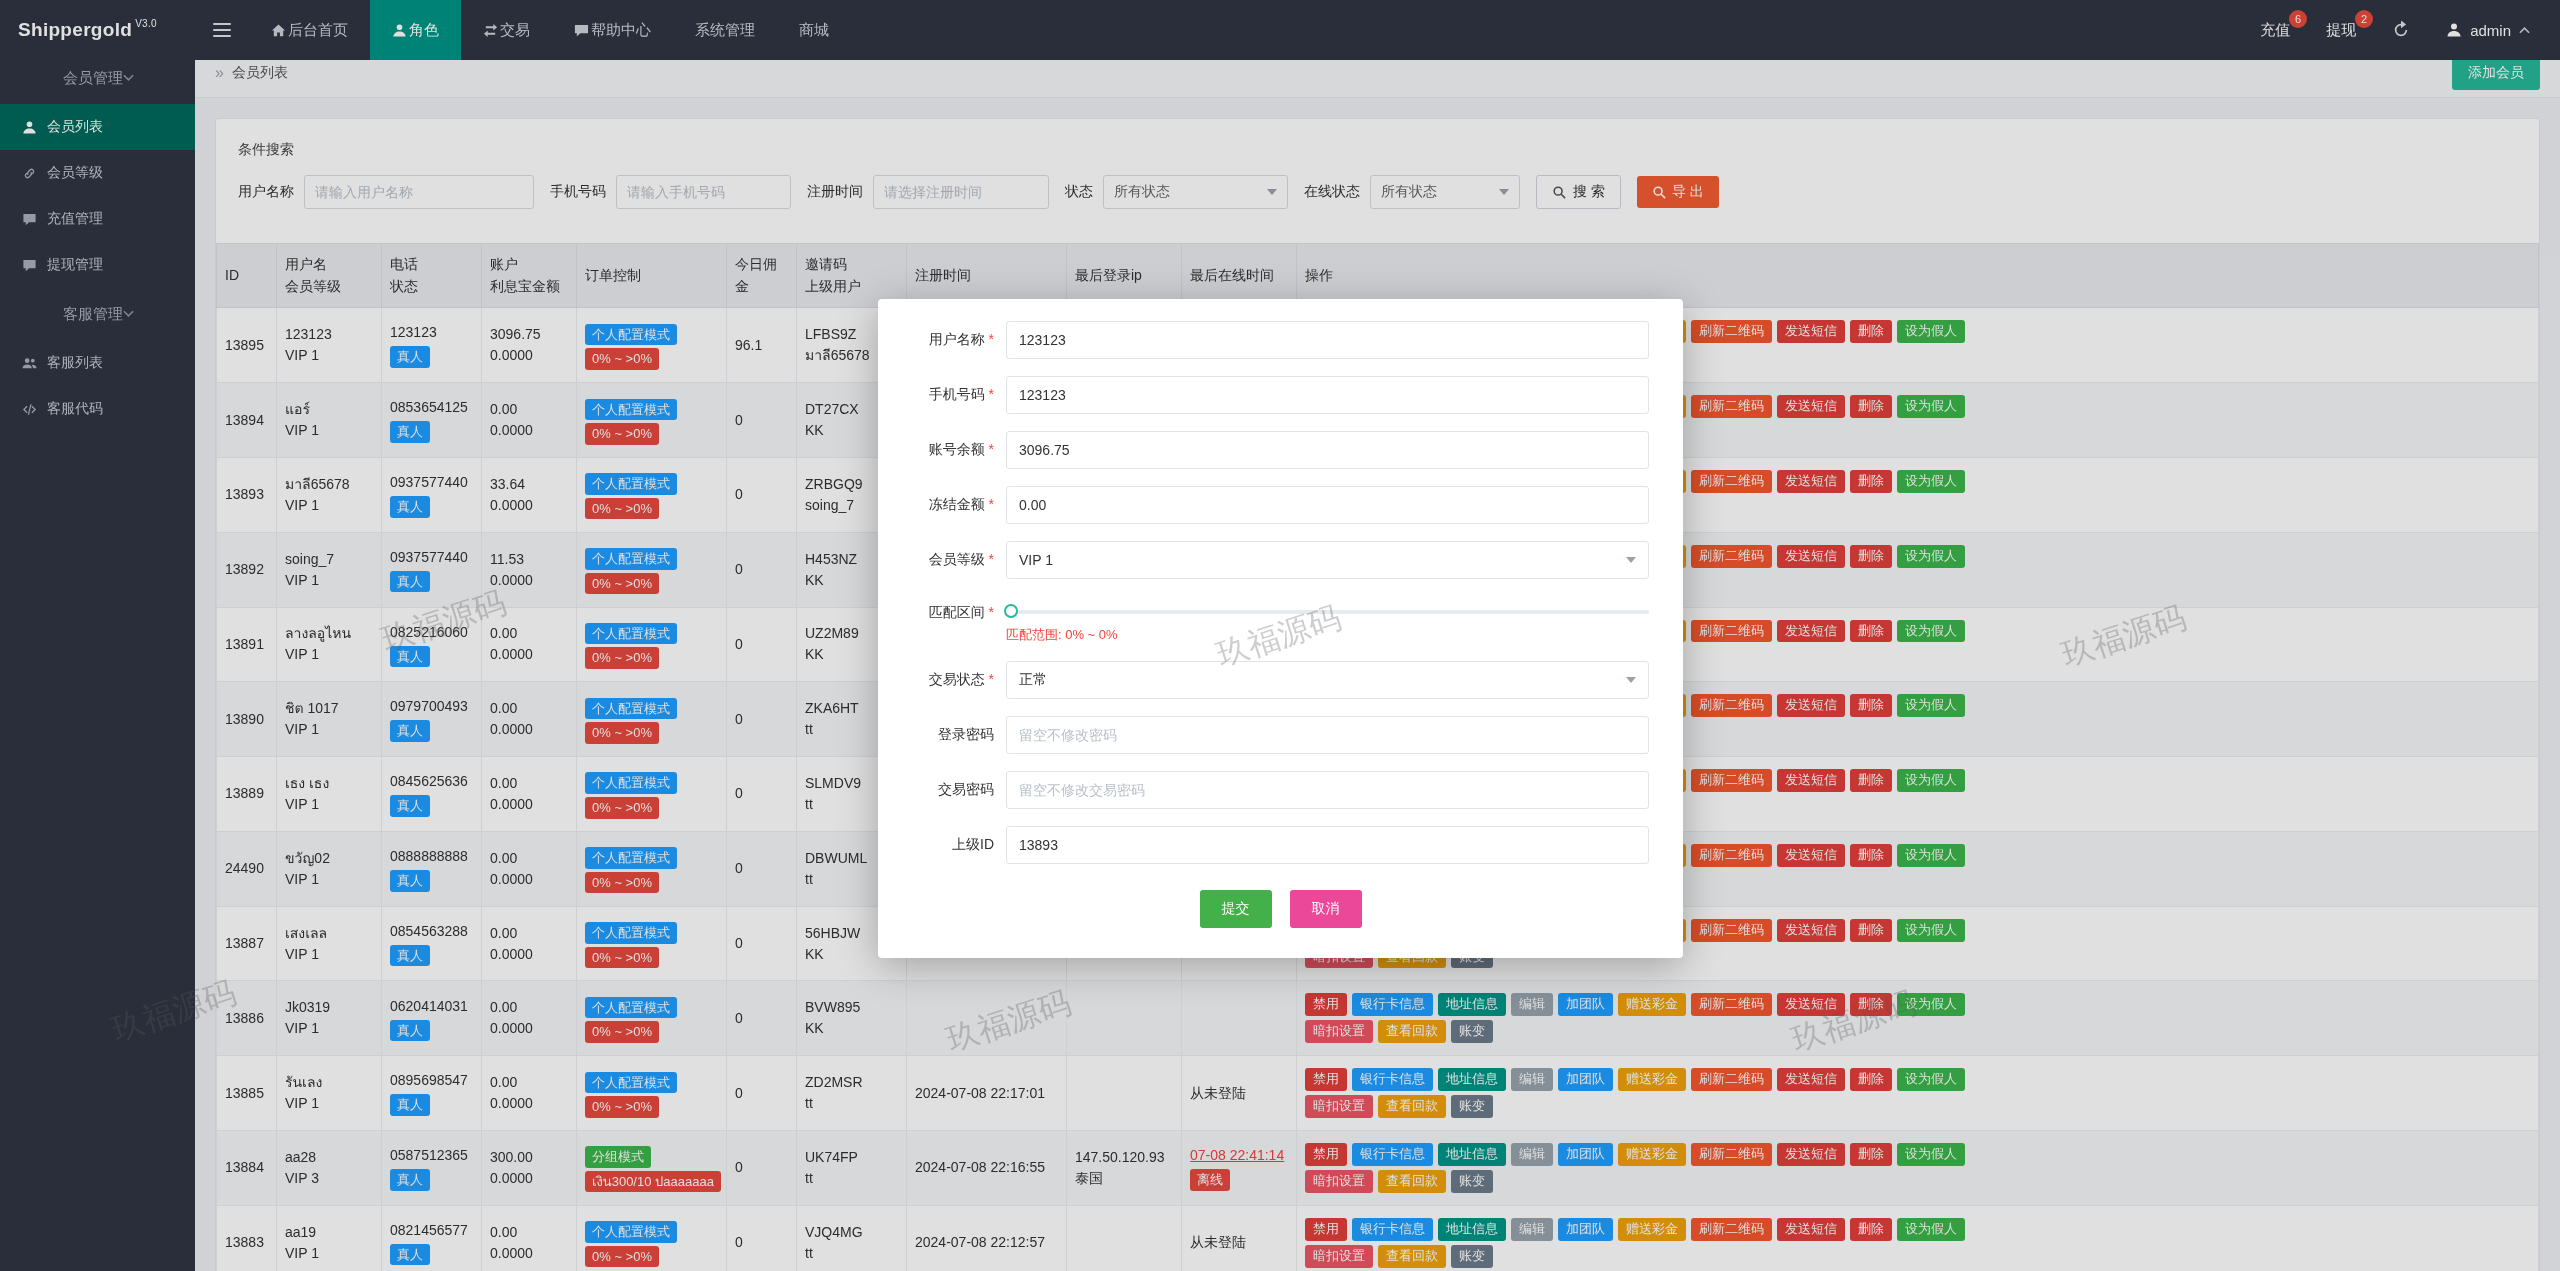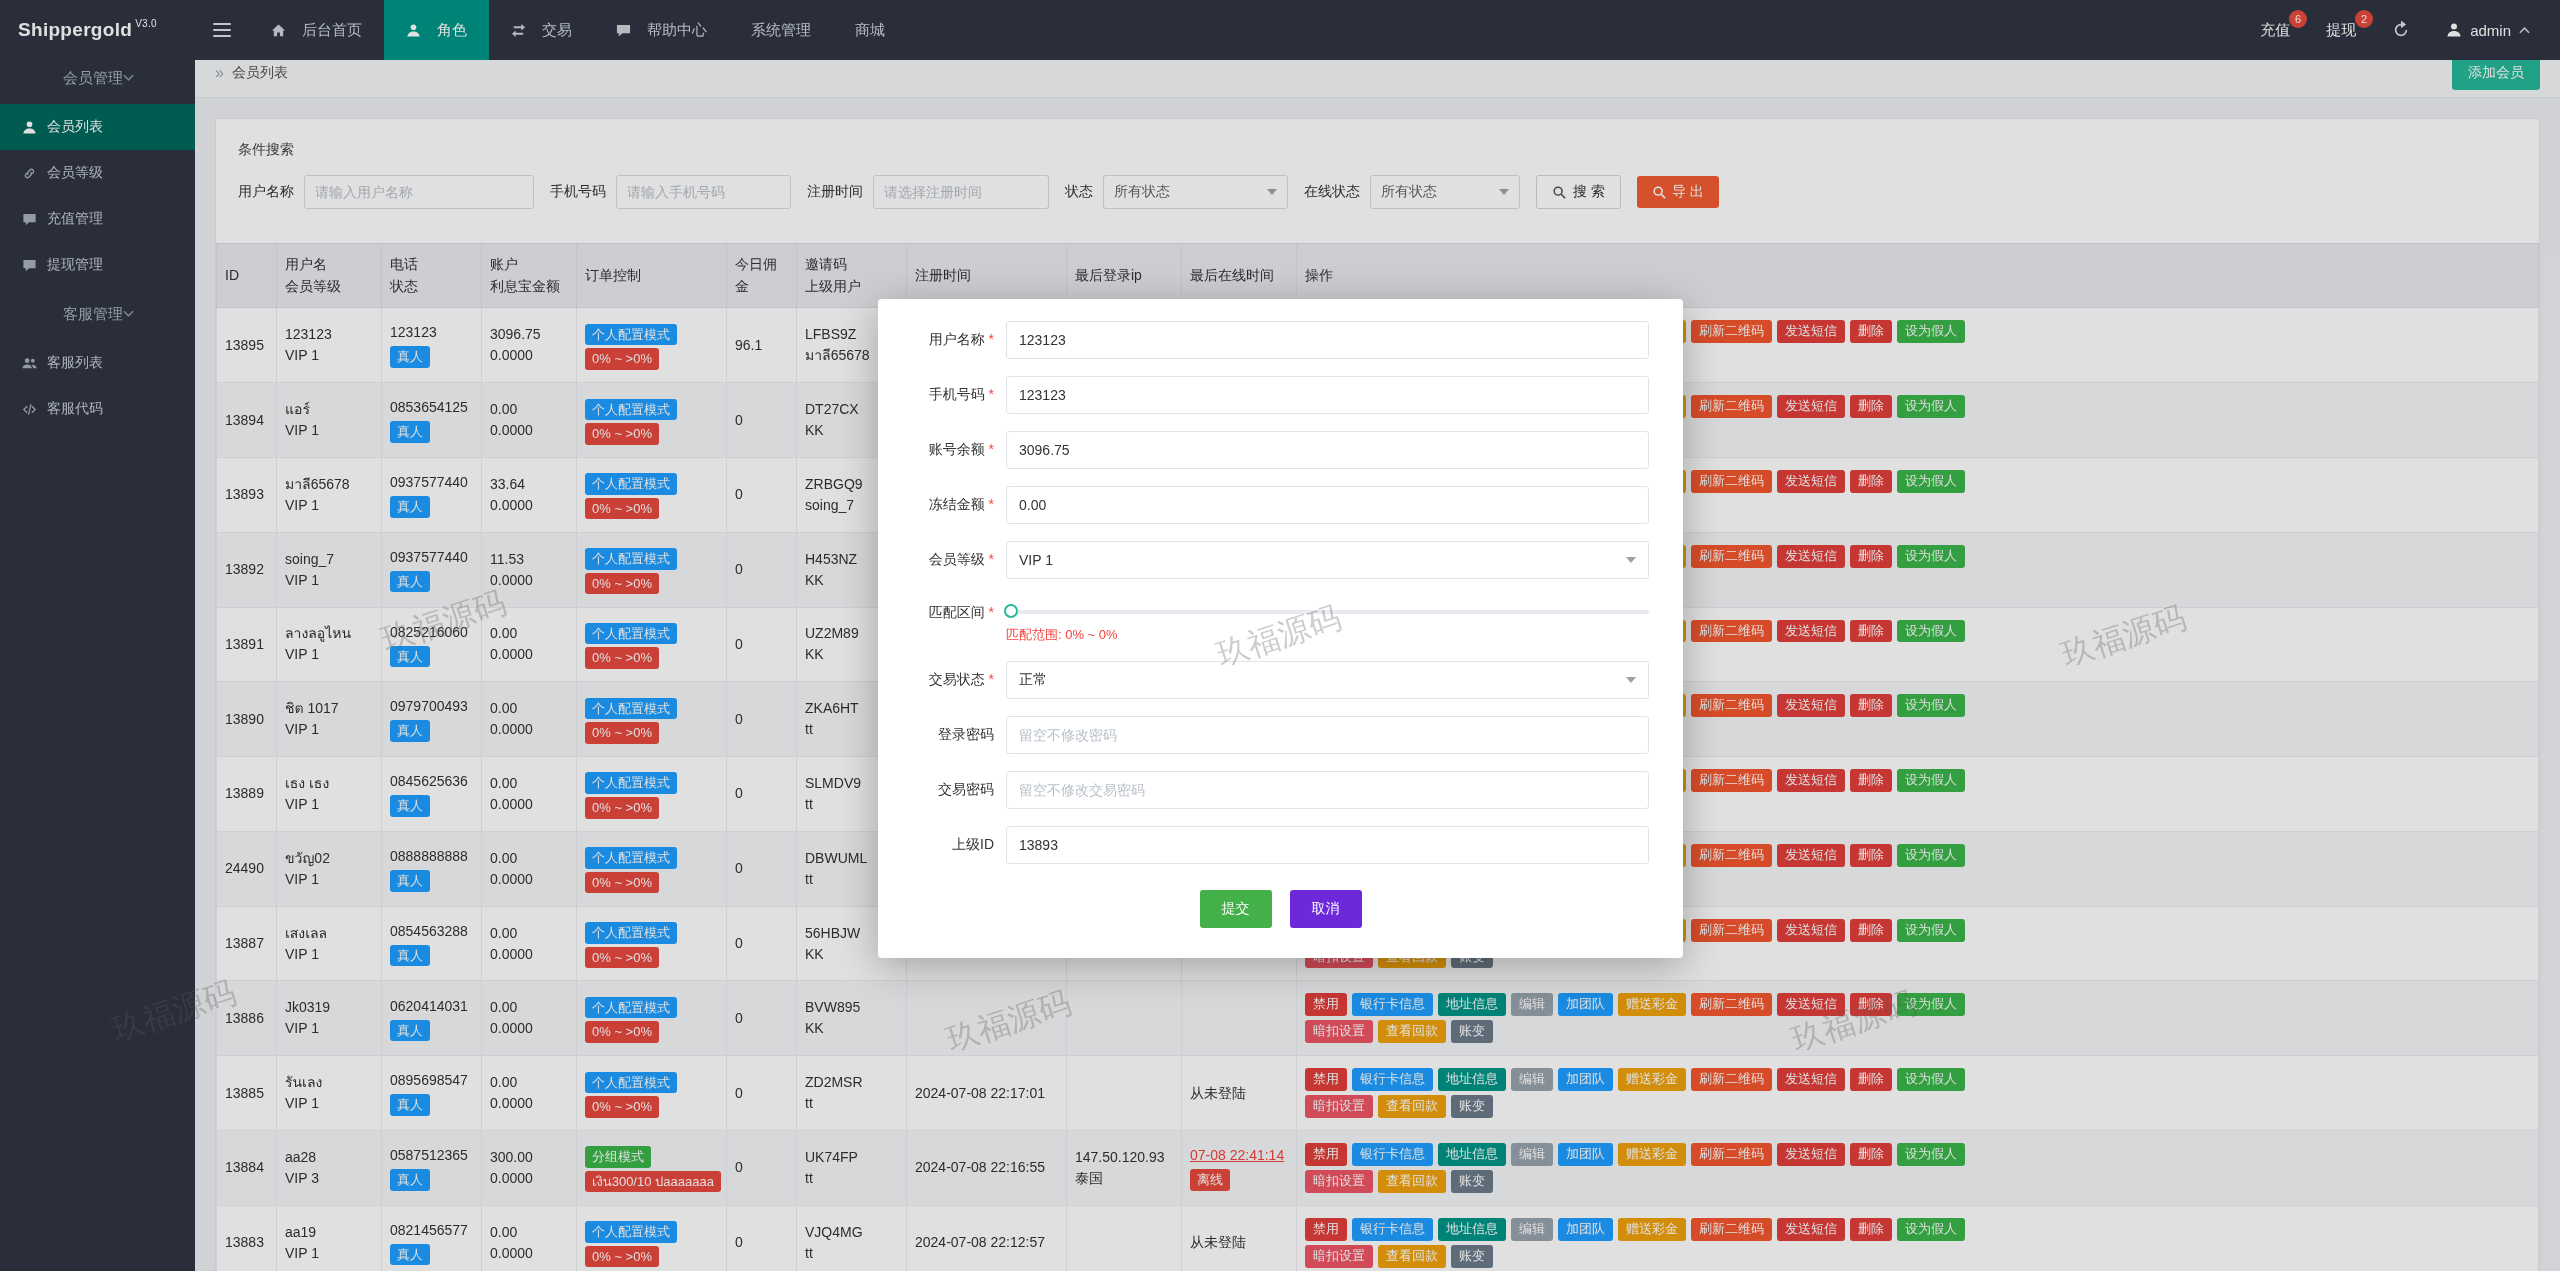--- a/index.html
+++ b/index.html
@@ -8,21 +8,21 @@
   .icon{display:inline-flex;width:16px;height:16px;flex:none;}
   .icon svg{width:100%;height:100%;fill:currentColor;}
 
   
   .navbar{position:absolute;left:0;right:0;top:0;height:60px;background:#2f3542;display:flex;align-items:stretch;z-index:60;color:#fff;}
   .logo{width:195px;flex:none;display:flex;align-items:center;padding-left:18px;font-size:19px;font-weight:700;letter-spacing:.3px;}
   .logo sup{font-size:10px;font-weight:400;margin-left:3px;transform:translateY(-7px);}
   .hamburger{display:flex;align-items:center;padding:0 18px;color:#dfe3e8;cursor:pointer;}
   .hamburger .icon{width:18px;height:14px;}
   .nav-menu{display:flex;align-items:stretch;}
-  .nav-item{display:flex;align-items:center;gap:16px;padding:0 22px;font-size:15px;color:#cfd4dc;cursor:pointer;}
+  .nav-item{display:flex;align-items:center;gap:2px;padding:0 22px;font-size:15px;color:#cfd4dc;cursor:pointer;}
   .nav-item .icon{width:15px;height:15px;}
   .nav-item.active{background:#009688;color:#fff;}
   .nav-right{margin-left:auto;display:flex;align-items:center;gap:36px;padding-right:30px;}
   .nav-chip{position:relative;font-size:15px;color:#fff;cursor:pointer;}
   .nbadge{position:absolute;top:-11px;right:-17px;min-width:18px;height:18px;line-height:18px;text-align:center;background:#e74c3c;border-radius:9px;font-size:11px;padding:0 4px;}
   .icon-btn{width:18px;height:18px;color:#dfe3e8;cursor:pointer;}
   .user-chip{display:flex;align-items:center;gap:8px;font-size:15px;cursor:pointer;}
   .chev-up{width:11px;height:8px;color:#cfd4dc;}
 
   
@@ -83,21 +83,21 @@
   .mselect{flex:1;height:38px;border:1px solid #e0e4e9;border-radius:3px;display:flex;align-items:center;justify-content:space-between;padding:0 12px;font-size:14px;color:#333;cursor:pointer;}
   .mselect .caret{width:10px;height:6px;color:#9aa2ab;}
   .slider-row{align-items:flex-start;}
   .slider-row .f-label{margin-top:8px;}
   .slider-box{flex:1;}
   .slider-track{position:relative;height:4px;background:#e7eaee;border-radius:2px;margin-top:14px;}
   .slider-handle{position:absolute;left:-2px;top:-6px;width:14px;height:14px;border-radius:50%;background:#fff;border:2px solid #26b99a;cursor:pointer;}
   .slider-hint{margin-top:12px;font-size:13px;color:#f4433c;}
   .modal-footer{display:flex;justify-content:center;gap:18px;margin-top:26px;}
   .btn-submit{border:none;border-radius:3px;background:#43b049;color:#fff;font-size:14px;padding:10px 22px;cursor:pointer;}
-  .btn-cancel{border:none;border-radius:3px;background:#6d28d9;color:#fff;font-size:14px;padding:2px 22px;cursor:pointer;}
+  .btn-cancel{border:none;border-radius:3px;background:#ec4899;color:#fff;font-size:14px;padding:2px 22px;cursor:pointer;}
 
   
   #watermarks{position:absolute;left:0;top:0;right:0;bottom:0;pointer-events:none;z-index:120;}
   .wmark{position:absolute;font-size:32px;color:rgba(90,90,90,.30);transform:rotate(-18deg);white-space:nowrap;}
 </style>
 </head>
 <body>
 
 <div class="app">
 

